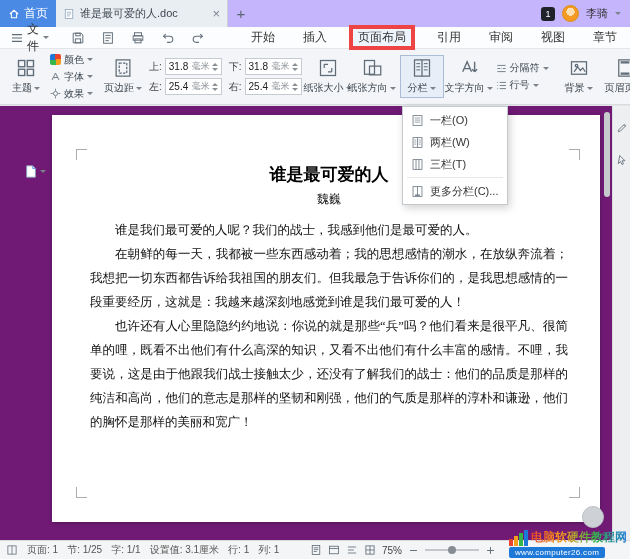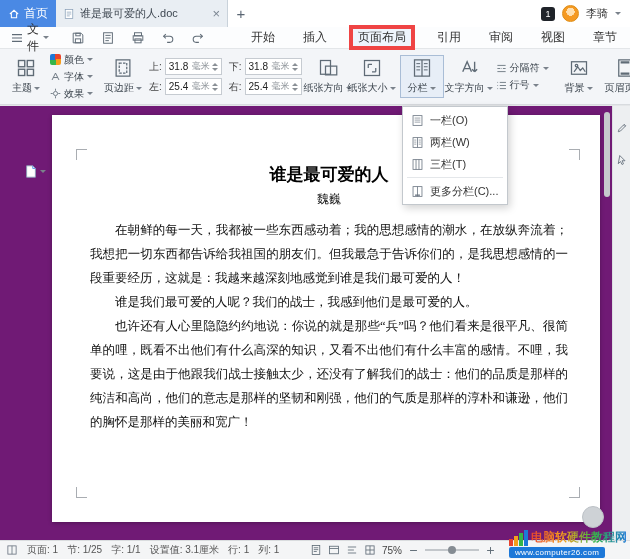--- a/index.html
+++ b/index.html
@@ -2,21 +2,21 @@
 <html><head>
 <meta charset="utf-8">
 <style>
   *{margin:0;padding:0;box-sizing:border-box;}
   html,body{background:#fff;}
   body{font-family:"Liberation Sans","DejaVu Sans",sans-serif;}
   svg{display:block;}
   .app{position:relative;width:630px;height:559px;overflow:hidden;background:#e4e6e8;font-size:11px;color:#333;}
 
   
-  .tabbar{height:27px;background:#ffffff;display:flex;align-items:stretch;}
+  .tabbar{height:27px;background:#c4b5fd;display:flex;align-items:stretch;}
   .home-tab{width:56px;background:#4a89e4;color:#fff;display:flex;align-items:center;justify-content:center;gap:4px;font-size:12px;}
   .doc-tab{width:172px;background:#e9eef3;border-right:1px solid #c9d2da;display:flex;align-items:center;gap:5px;padding:0 7px;font-size:11px;color:#3d4650;}
   .doc-tab .close{margin-left:auto;color:#7a8591;font-size:13px;line-height:1;}
   .newtab{width:26px;display:flex;align-items:center;justify-content:center;color:#5a6673;font-size:15px;}
   .tab-right{margin-left:auto;display:flex;align-items:center;gap:7px;padding-right:9px;}
   .badge{min-width:14px;height:14px;background:#1f2329;color:#fff;font-size:9px;display:flex;align-items:center;justify-content:center;border-radius:3px;padding:0 3px;}
   .avatar{width:17px;height:17px;border-radius:50%;background:radial-gradient(circle at 50% 38%,#ffe0b0 0 34%,#f59a23 35%);border:1px solid #de8d14;}
   .username{font-size:11px;color:#333;}
 
   
@@ -314,38 +314,38 @@
             <span class="spin">
                 <span class="tri-u"></span>
                 <span class="tri-d"></span>
               </span>
           </span>
         </div>
       </div>
       <div class="bigbtn">
         <span class="bigicon">
           <svg width="20" height="20" viewBox="0 0 16 16" fill="none" stroke="currentColor" stroke-width="1">
+              <rect x="2" y="2" width="12" height="12"></rect>
+              <path d="M5 5h3M5 5v3M11 11H8M11 11V8"></path>
+            </svg>
+        </span>
+        <span class="lbl">
+            <span>纸张大小</span>
+            <span class="chev"></span>
+          </span>
+      </div>
+      <div class="bigbtn">
+        <span class="bigicon">
+          <svg width="20" height="20" viewBox="0 0 16 16" fill="none" stroke="currentColor" stroke-width="1">
               <rect x="2" y="2" width="8" height="11"></rect>
               <rect x="6" y="6.5" width="9" height="7"></rect>
             </svg>
         </span>
         <span class="lbl">
             <span>纸张方向</span>
-            <span class="chev"></span>
-          </span>
-      </div>
-      <div class="bigbtn">
-        <span class="bigicon">
-          <svg width="20" height="20" viewBox="0 0 16 16" fill="none" stroke="currentColor" stroke-width="1">
-              <rect x="2" y="2" width="12" height="12"></rect>
-              <path d="M5 5h3M5 5v3M11 11H8M11 11V8"></path>
-            </svg>
-        </span>
-        <span class="lbl">
-            <span>纸张大小</span>
             <span class="chev"></span>
           </span>
       </div>
     </div>
 
     <div class="rsep"></div>
 
     <div class="rgroup">
       <div class="bigbtn pressed">
         <span class="bigicon">
@@ -472,22 +472,22 @@
 
     <div class="page">
       <span class="mark tl"></span>
       <span class="mark tr"></span>
       <span class="mark bl"></span>
       <span class="mark br"></span>
 
       <div class="doc-title">谁是最可爱的人</div>
       <div class="doc-author">魏巍</div>
       <div class="doc-body">
+        <p>谁是我们最可爱的人呢？我们的战士，我感到他们是最可爱的人。</p>
         <p>在朝鲜的每一天，我都被一些东西感动着；我的思想感情的潮水，在放纵奔流着；我想把一切东西都告诉给我祖国的朋友们。但我最急于告诉你们的，是我思想感情的一段重要经历，这就是：我越来越深刻地感觉到谁是我们最可爱的人！</p>
-        <p>谁是我们最可爱的人呢？我们的战士，我感到他们是最可爱的人。</p>
         <p>也许还有人心里隐隐约约地说：你说的就是那些“兵”吗？他们看来是很平凡、很简单的哩，既看不出他们有什么高深的知识，又看不出他们有什么丰富的感情。不哩，我要说，这是由于他跟我们战士接触太少，还没有了解我们的战士：他们的品质是那样的纯洁和高尚，他们的意志是那样的坚韧和刚强，他们的气质是那样的淳朴和谦逊，他们的胸怀是那样的美丽和宽广！</p>
       </div>
     </div>
 
     <div class="scrollbar">
       <div class="scroll-thumb"></div>
     </div>
 
     <div class="sidebar-right">
       <span>

